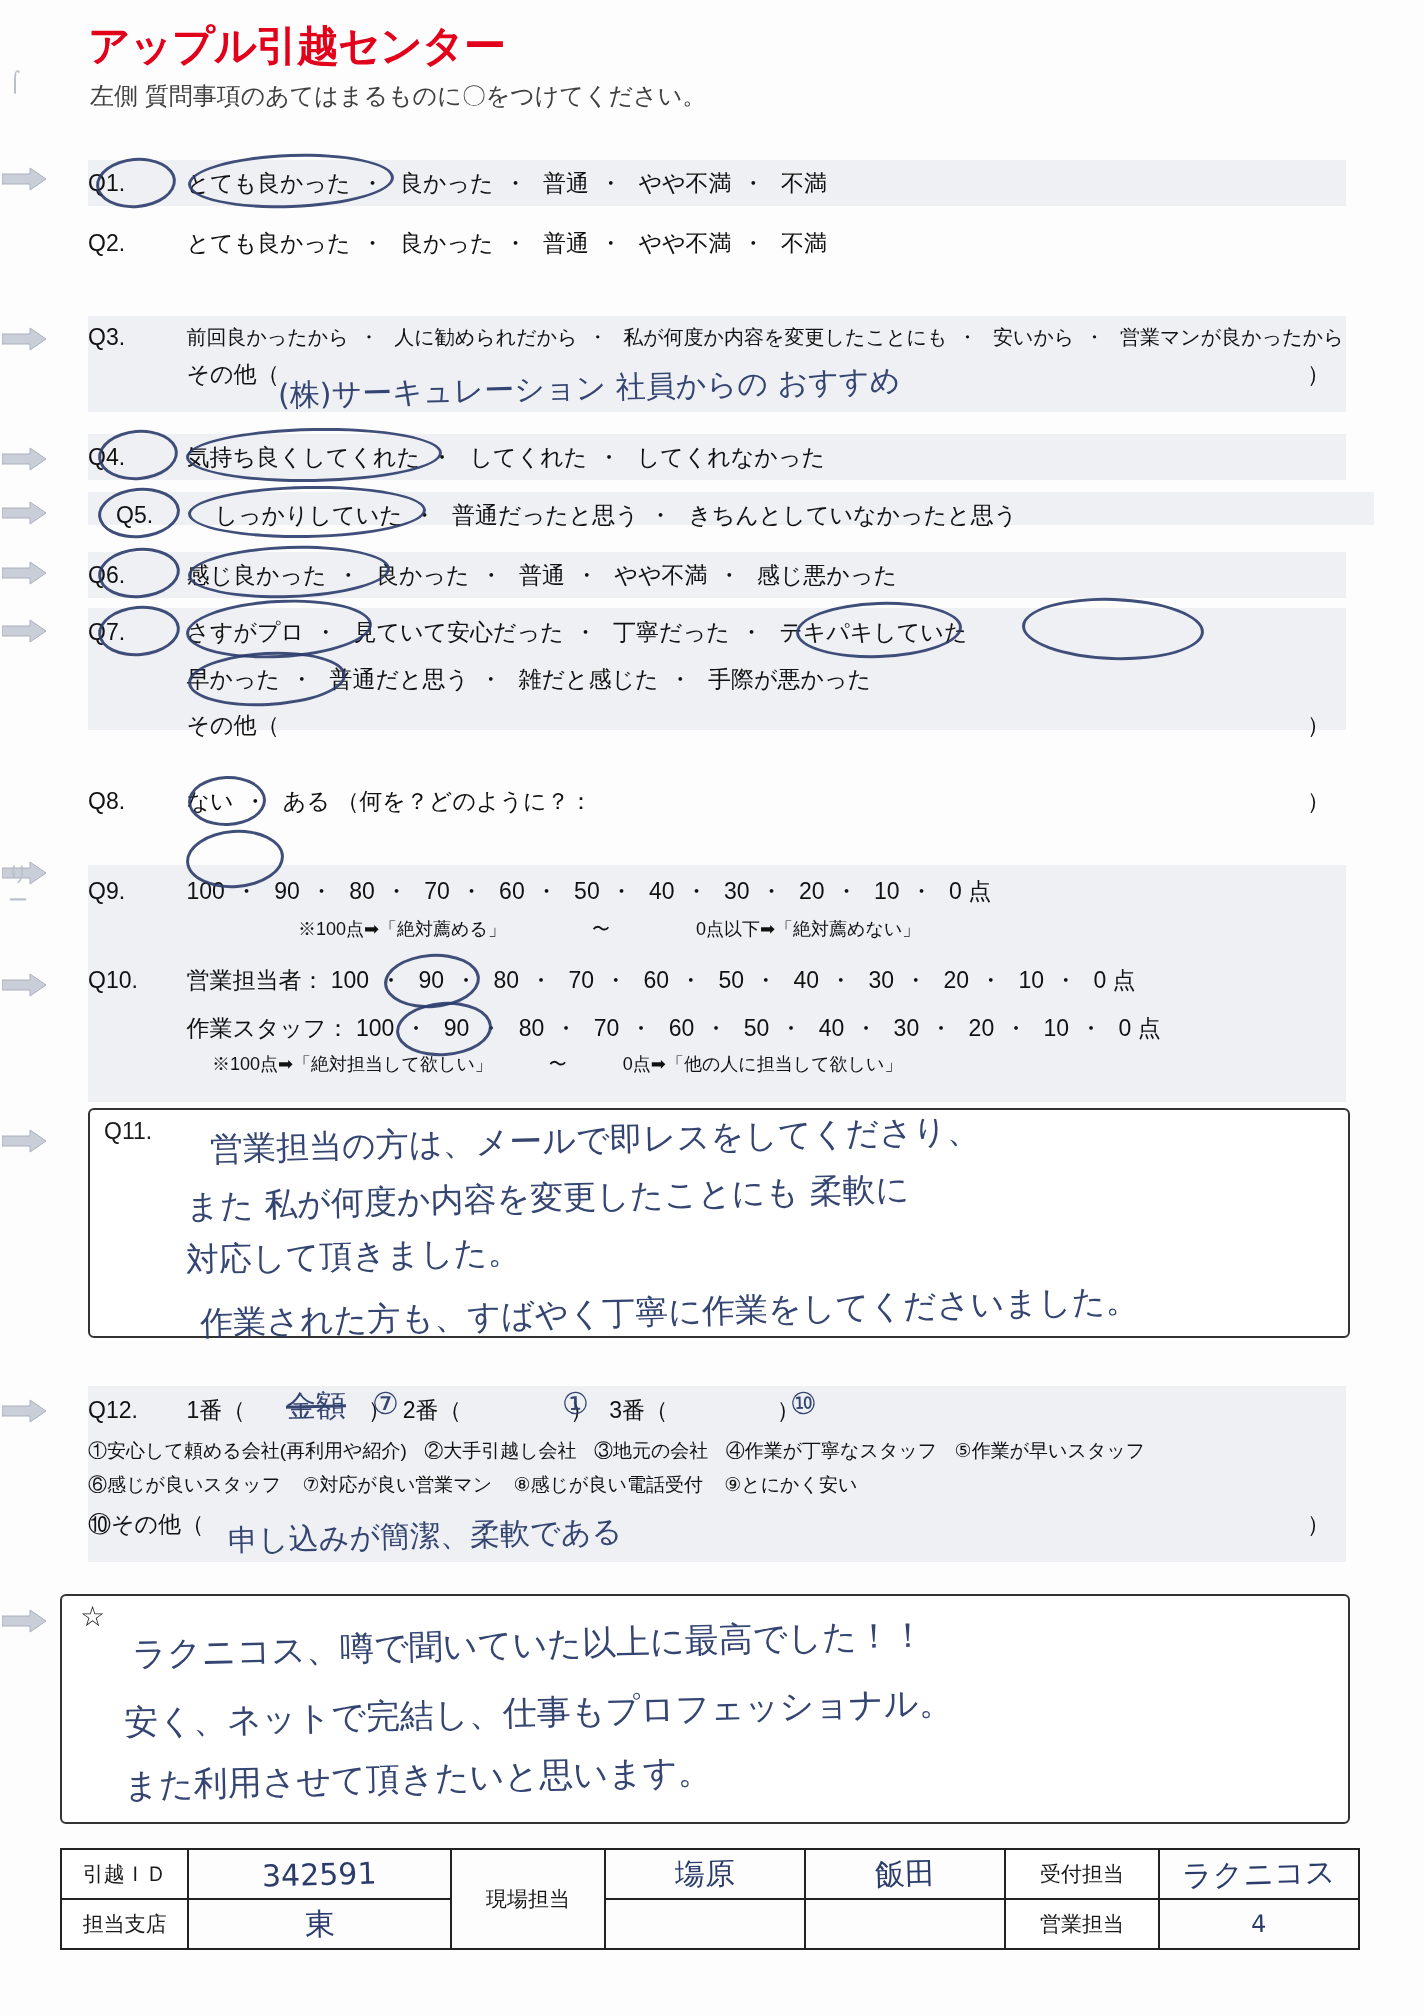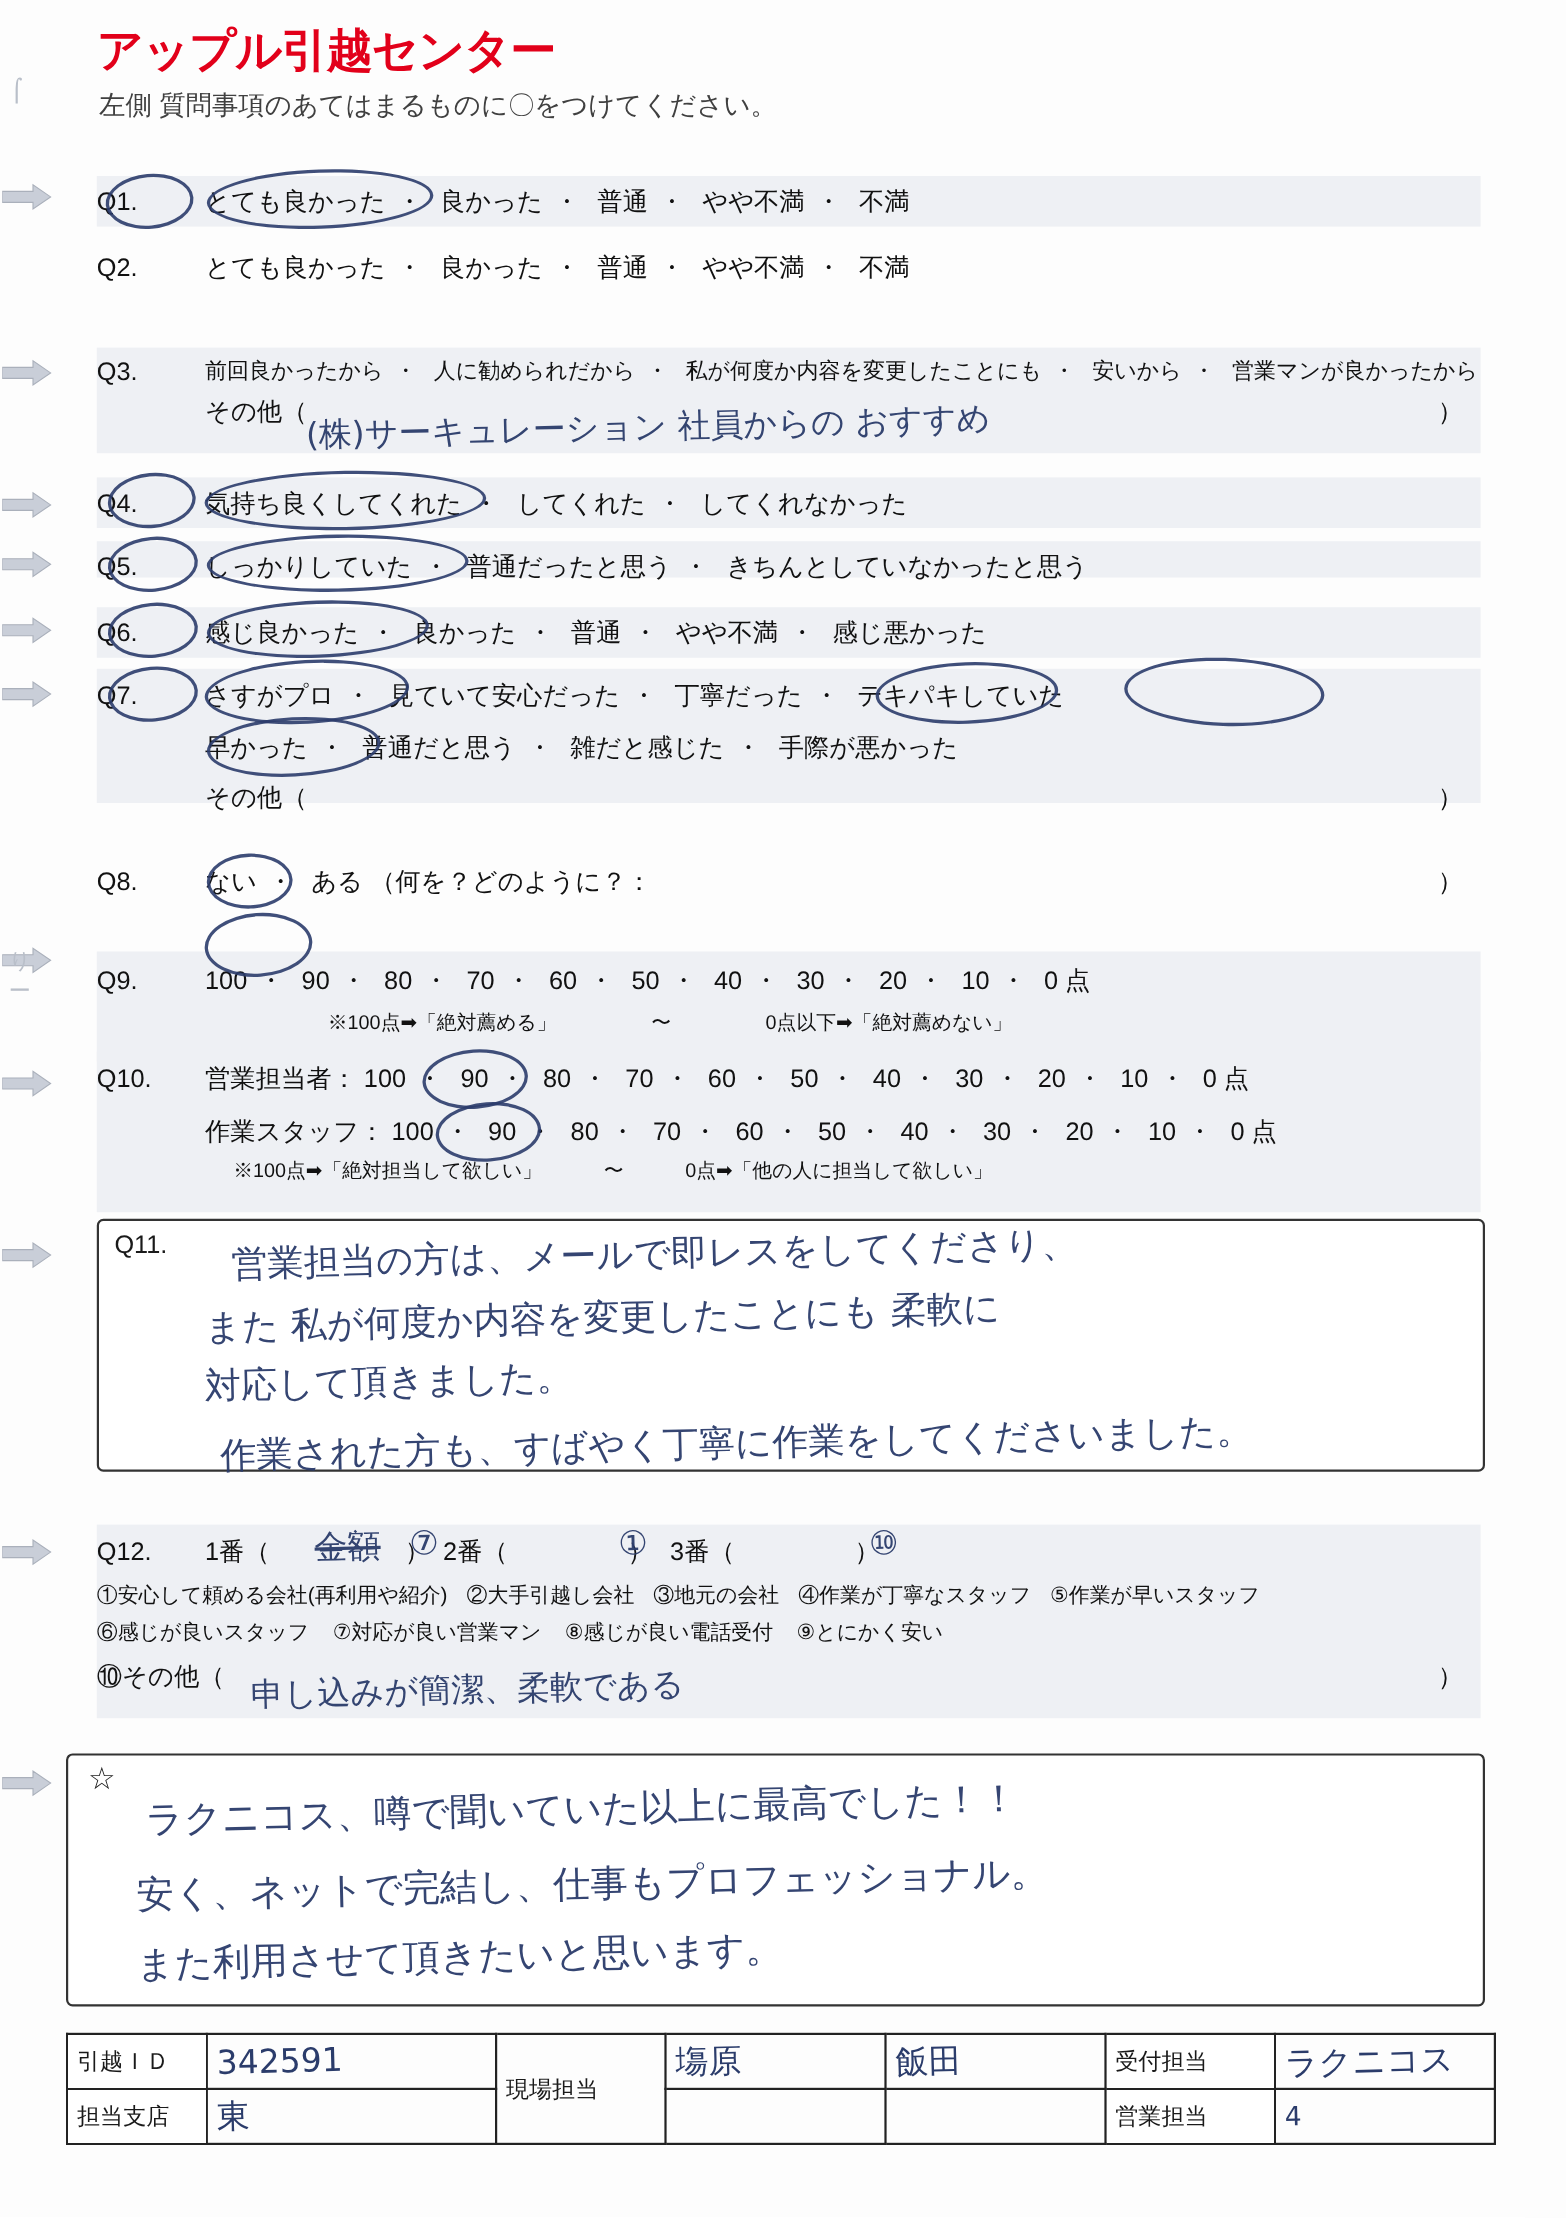--- a/index.html
+++ b/index.html
@@ -121,21 +121,21 @@
     left: 60px;
     top: 1848px;
     width: 1300px;
     border-collapse: collapse;
     font-size: 21px;
   }
   .tbl td {
     border: 2px solid #222;
     height: 48px;
     padding: 0 8px;
-    text-align: left;
+    text-align: center;
     position: relative;
   }
   .lbl { width: 120px; background: #fff; }
   .mid { width: 150px; }
   .hw-cell {
     color: #2b3c6b;
     font-family: "DejaVu Sans", sans-serif;
     font-size: 30px;
     transform: rotate(-1.5deg);
     display: inline-block;
@@ -262,21 +262,21 @@
     <span class="qlabel">Q4.</span>
     <span class="opts">
       <span>気持ち良くしてくれた</span><span class="sep">・</span>
       <span>してくれた</span><span class="sep">・</span>
       <span>してくれなかった</span>
     </span>
   </div>
   <div class="circle" style="left:98px; top:430px; width:74px; height:44px;"></div>
   <div class="circle" style="left:186px; top:428px; width:250px; height:48px; transform:rotate(-1deg);"></div>
 
-  <div class="row shaded" style="top:492px; height:33px; line-height:46px;">
+  <div class="row shaded" style="top:492px; height:33px; line-height:46px;padding-left:28px;">
     <span class="qlabel">Q5.</span>
     <span class="opts">
       <span>しっかりしていた</span><span class="sep">・</span>
       <span>普通だったと思う</span><span class="sep">・</span>
       <span>きちんとしていなかったと思う</span>
     </span>
   </div>
   <div class="circle" style="left:98px; top:488px; width:76px; height:44px;"></div>
   <div class="circle" style="left:188px; top:486px; width:232px; height:46px; transform:rotate(-1deg);"></div>
 

